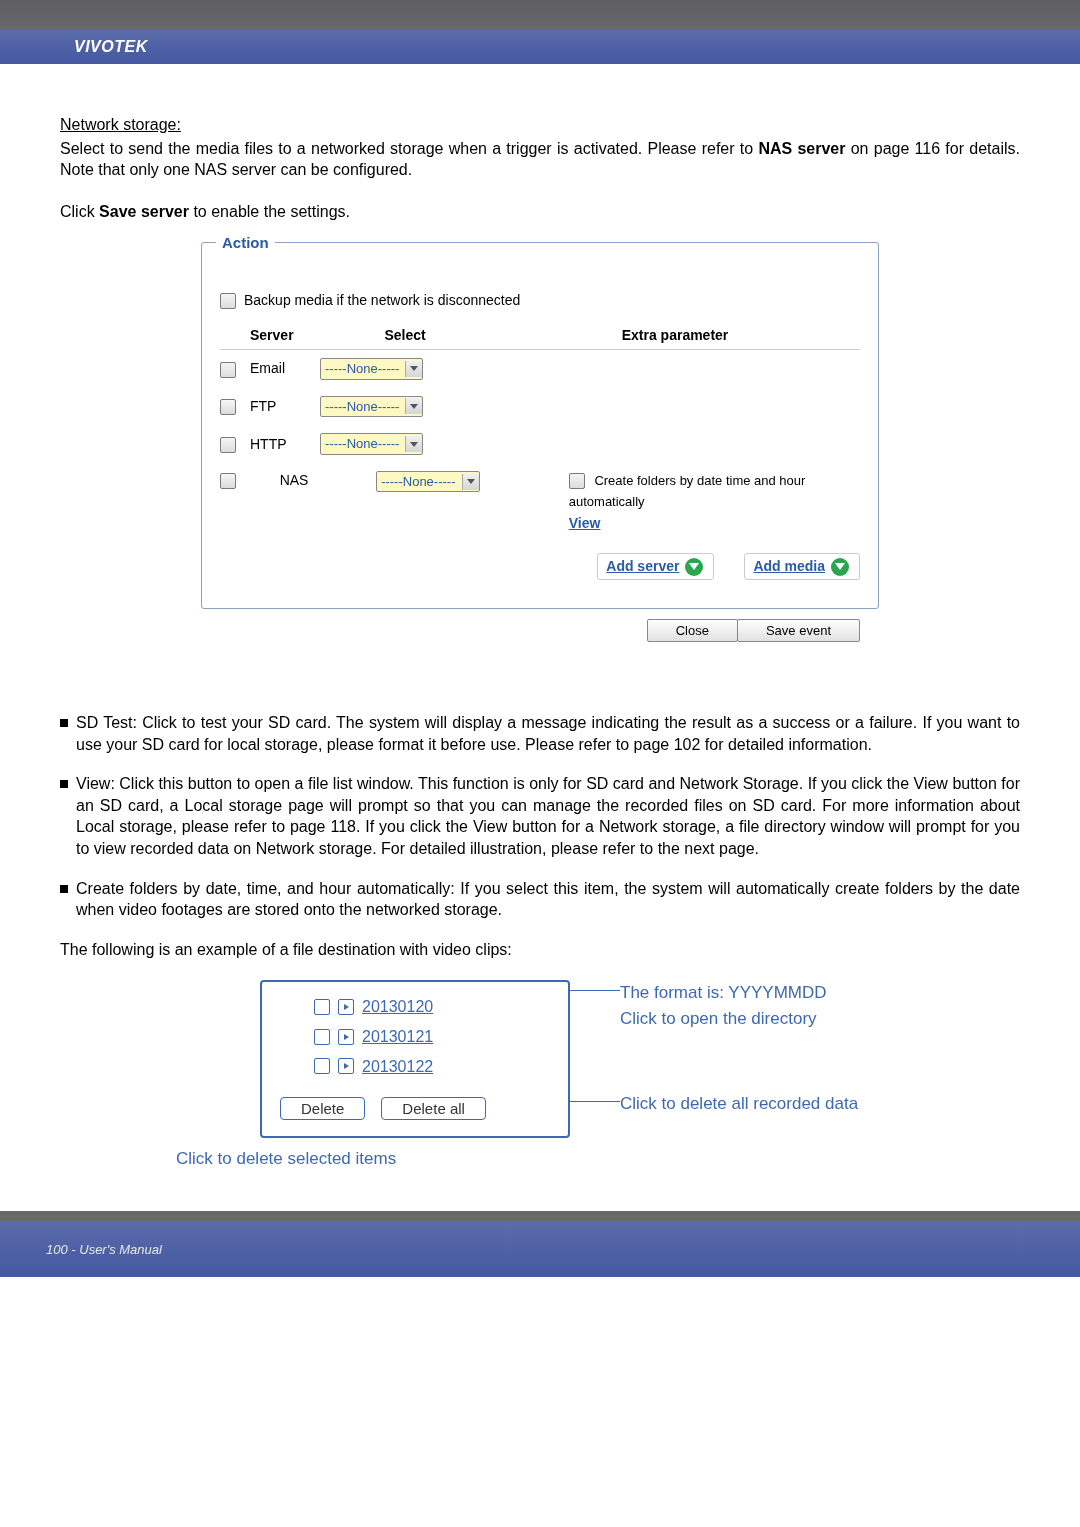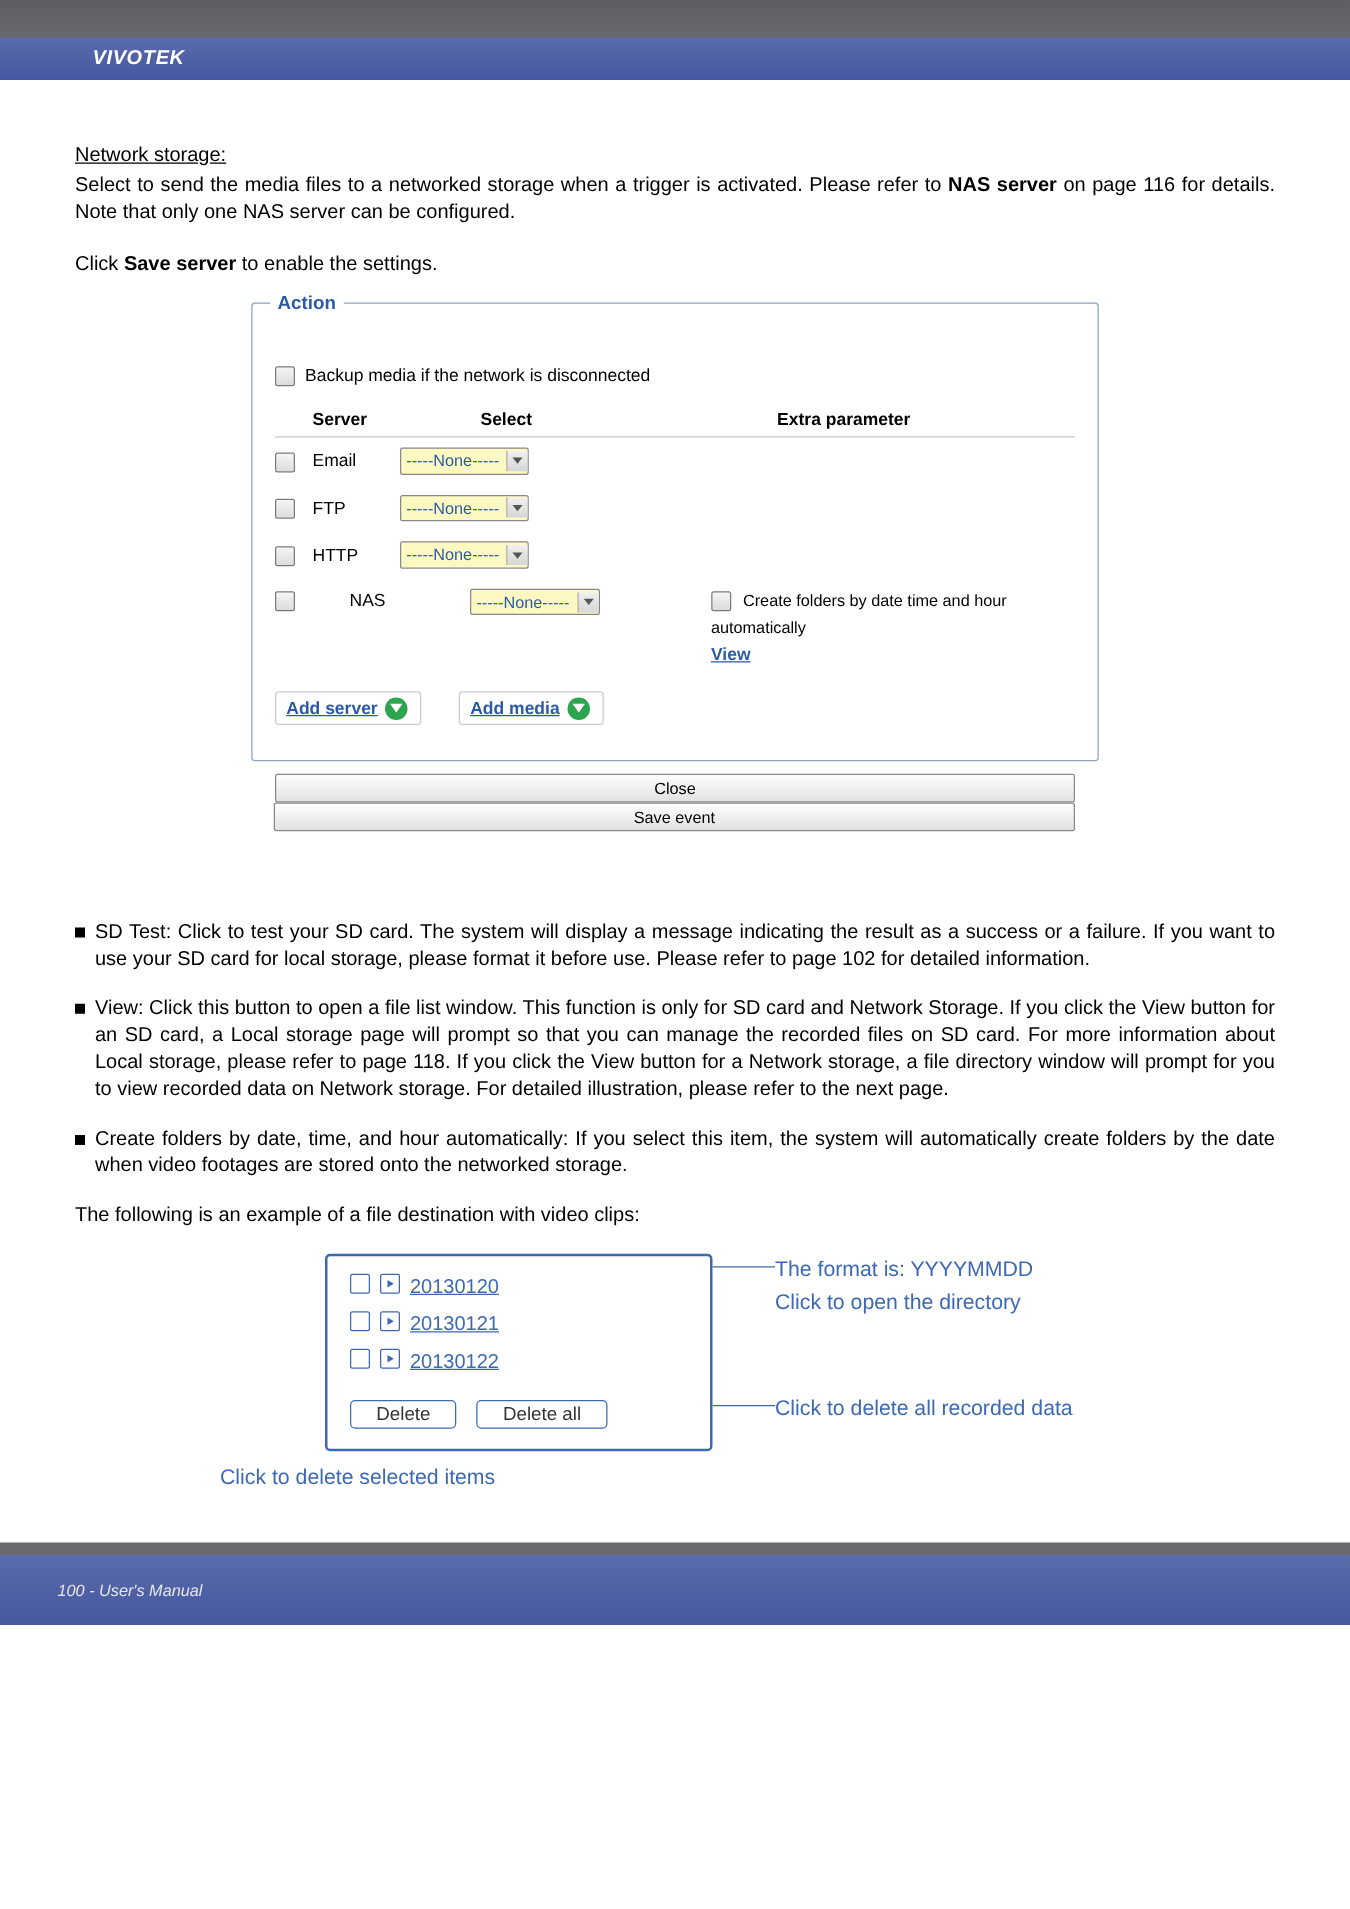--- a/index.html
+++ b/index.html
@@ -132,20 +132,21 @@
     color: #2b5aa6;
     text-decoration: underline;
     font-weight: bold;
     font-size: 14px;
   }
   .add-row {
     display: flex;
     align-items: center;
     gap: 30px;
     padding: 10px 0 0 0;
+    justify-content: flex-end;
   }
   .add-btn {
     display: inline-flex;
     align-items: center;
     gap: 6px;
     background: #fff;
     border: 1px solid #ccc;
     border-radius: 3px;
     padding: 3px 10px 3px 8px;
   }
@@ -165,21 +166,20 @@
     border-left: 5px solid transparent;
     border-right: 5px solid transparent;
     border-top: 7px solid #fff;
   }
   .btn-row {
     display: flex;
     justify-content: flex-end;
     gap: 0;
     width: 640px;
     margin: 10px auto 0 auto;
-    flex-direction: column;
   }
   .std-btn {
     border: 1px solid #888;
     background: linear-gradient(#fefefe,#e2e2e2);
     font-size: 13px;
     padding: 3px 28px;
     border-radius: 2px;
   }
   .std-btn + .std-btn { margin-left: -1px; }
   .bullets {
@@ -208,22 +208,24 @@
     align-items: flex-start;
   }
   .file-box {
     border: 2px solid #3d69b2;
     border-radius: 4px;
     width: 270px;
     padding: 14px 18px 16px 18px;
   }
   .folder-row {
     display: flex;
+    align-items: center;
     gap: 8px;
     margin-bottom: 8px;
+    margin-left: 34px;
   }
   .blue-chk {
     width: 14px;
     height: 14px;
     border: 1.5px solid #3d69b2;
     display: inline-block;
     border-radius: 2px;
   }
   .arrow-ic {
     width: 14px;

